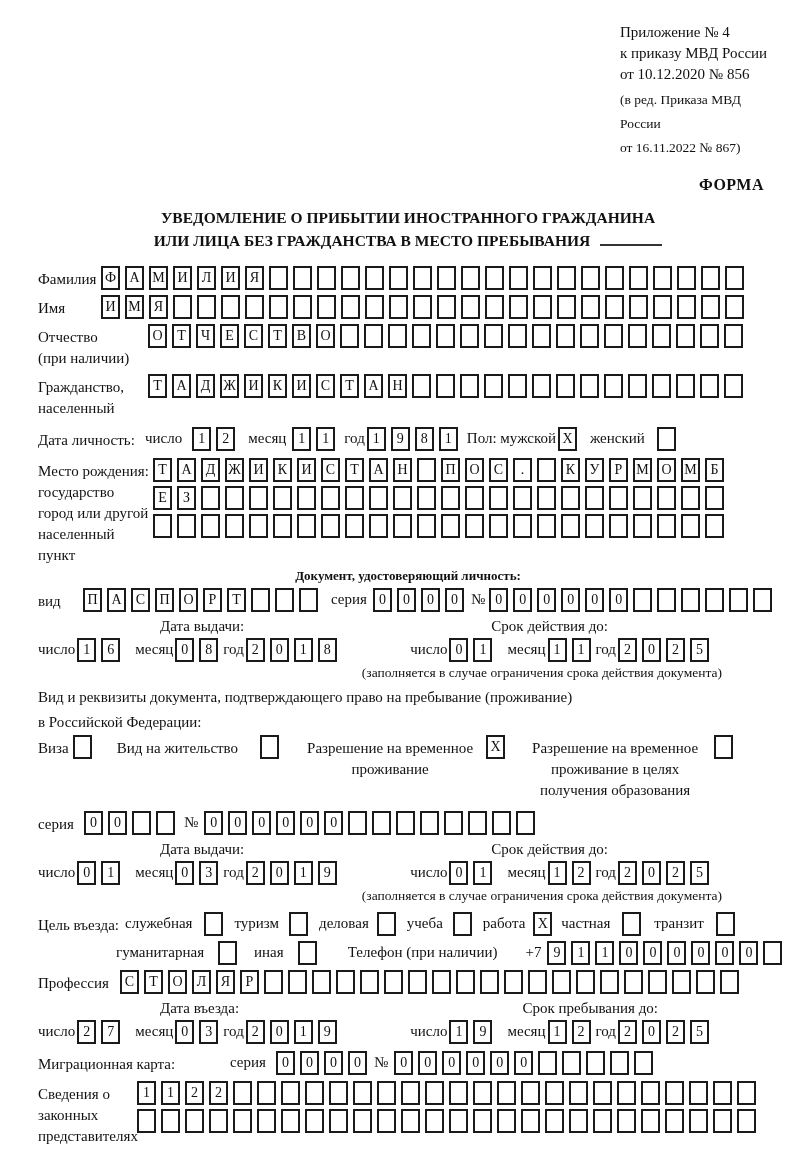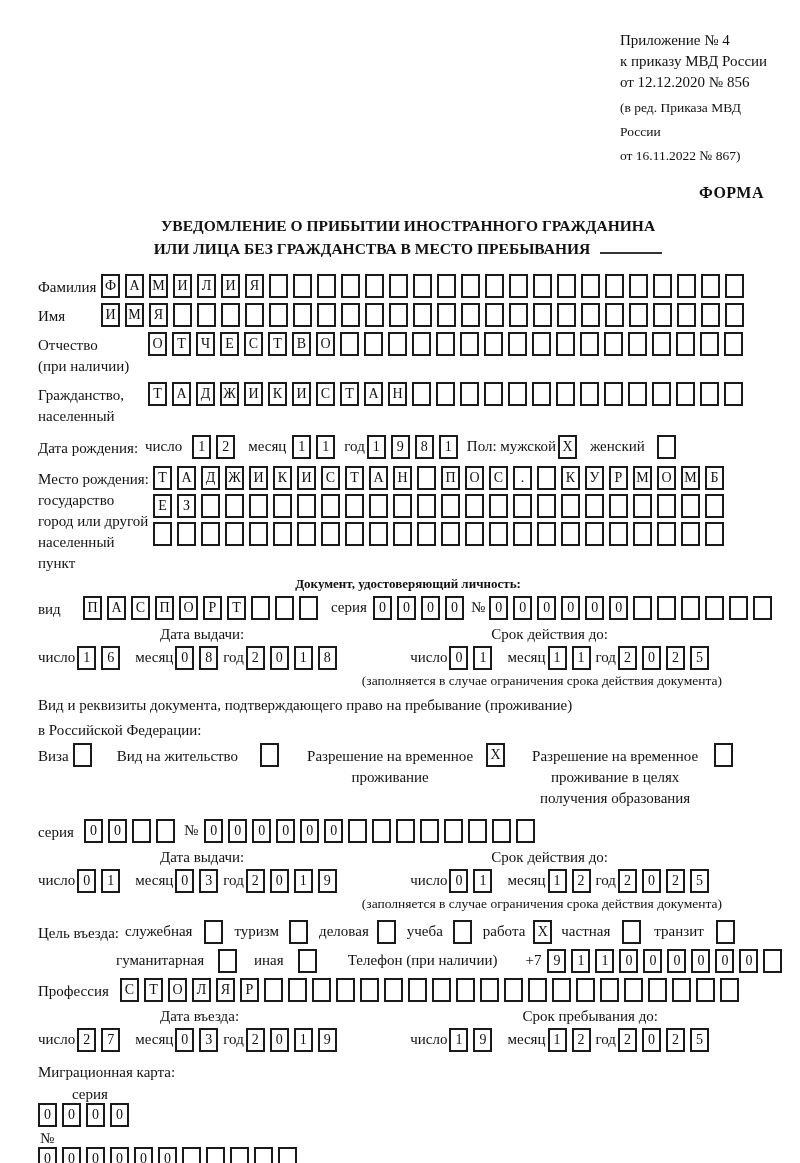--- a/index.html
+++ b/index.html
@@ -1,18 +1,18 @@
 <!DOCTYPE html>
 <html><head>
 <meta charset="utf-8">
 <style>
   * { margin:0; padding:0; box-sizing:border-box; }
   html,body { width:800px; height:1163px; background:#ffffff; overflow:hidden; }
   body { font-family:"Liberation Serif","DejaVu Serif",serif; color:#111; font-size:15px; }
-  .page { width:800px; height:1163px; padding:30px 22px 0 38px; }
+  .page { width:800px; height:1163px; padding:22px 22px 0 38px; }
 
   
   .annex { margin-left:582px; line-height:21px; font-size:15px; }
   .annex-note { margin-left:582px; margin-top:3px; line-height:24px; font-size:13.5px; }
   .forma { text-align:right; padding-right:14px; margin-top:16px; font-weight:bold; font-size:16px; letter-spacing:.5px; }
 
   .title { text-align:center; font-weight:bold; font-size:15.5px; line-height:23px; margin-top:12px; }
   .blank-line { display:inline-block; width:62px; border-bottom:2px solid #333; height:14px; margin-left:10px; }
   .section-head { text-align:center; font-weight:bold; font-size:15px; margin-top:18px; }
 
@@ -51,21 +51,21 @@
   .mw178 { max-width:178px; }
 </style>
 </head>
 <body>
 
 <div class="page">
 
   <div class="annex">
     <div>Приложение № 4</div>
     <div>к приказу МВД России</div>
-    <div>от 12.12.2020 № 856</div>
+    <div>от 10.12.2020 № 856</div>
   </div>
   <div class="annex-note">
     <div>(в ред. Приказа МВД России</div>
     <div>от 16.11.2022 № 867)</div>
   </div>
   <div class="forma">ФОРМА</div>
 
   <div class="title">
     <div>УВЕДОМЛЕНИЕ О ПРИБЫТИИ ИНОСТРАННОГО ГРАЖДАНИНА</div>
     <div><span>ИЛИ ЛИЦА БЕЗ ГРАЖДАНСТВА В МЕСТО ПРЕБЫВАНИЯ</span><span class="blank-line"></span></div>
@@ -194,21 +194,21 @@
         <span class="cell"></span>
         <span class="cell"></span>
         <span class="cell"></span>
         <span class="cell"></span>
         <span class="cell"></span>
         <span class="cell"></span>
       </span>
   </div>
 
   <div class="row" style="margin-top:8px;">
-    <span class="lbl" style="width:107px;">Дата рождения:</span>
+    <span class="lbl" style="width:107px;">Дата личность:</span>
     <span class="tight-lbl">число</span>
     <span class="cells" style="margin-left:8px;">
         <span class="cell">1</span>
         <span class="cell">2</span>
       </span>
     <span class="inline-lbl">месяц</span>
     <span class="cells">
         <span class="cell">1</span>
         <span class="cell">1</span>
       </span>
@@ -610,21 +610,21 @@
       <span class="dlab">год</span>
         <span class="cells">
           <span class="cell">2</span>
           <span class="cell">0</span>
           <span class="cell">2</span>
           <span class="cell">5</span>
         </span>
     </span>
   </div>
 
-  <div class="row" style="margin-top:7px;flex-direction:column;">
+  <div class="row" style="margin-top:7px;">
     <span class="lbl" style="width:158px;">Миграционная карта:</span>
     <span class="tight-lbl" style="padding-left:34px;padding-right:10px;">серия</span>
     <span class="cells">
         <span class="cell">0</span>
         <span class="cell">0</span>
         <span class="cell">0</span>
         <span class="cell">0</span>
       </span>
     <span class="tight-lbl" style="padding-left:2px;padding-right:6px;">№</span>
     <span class="cells">

